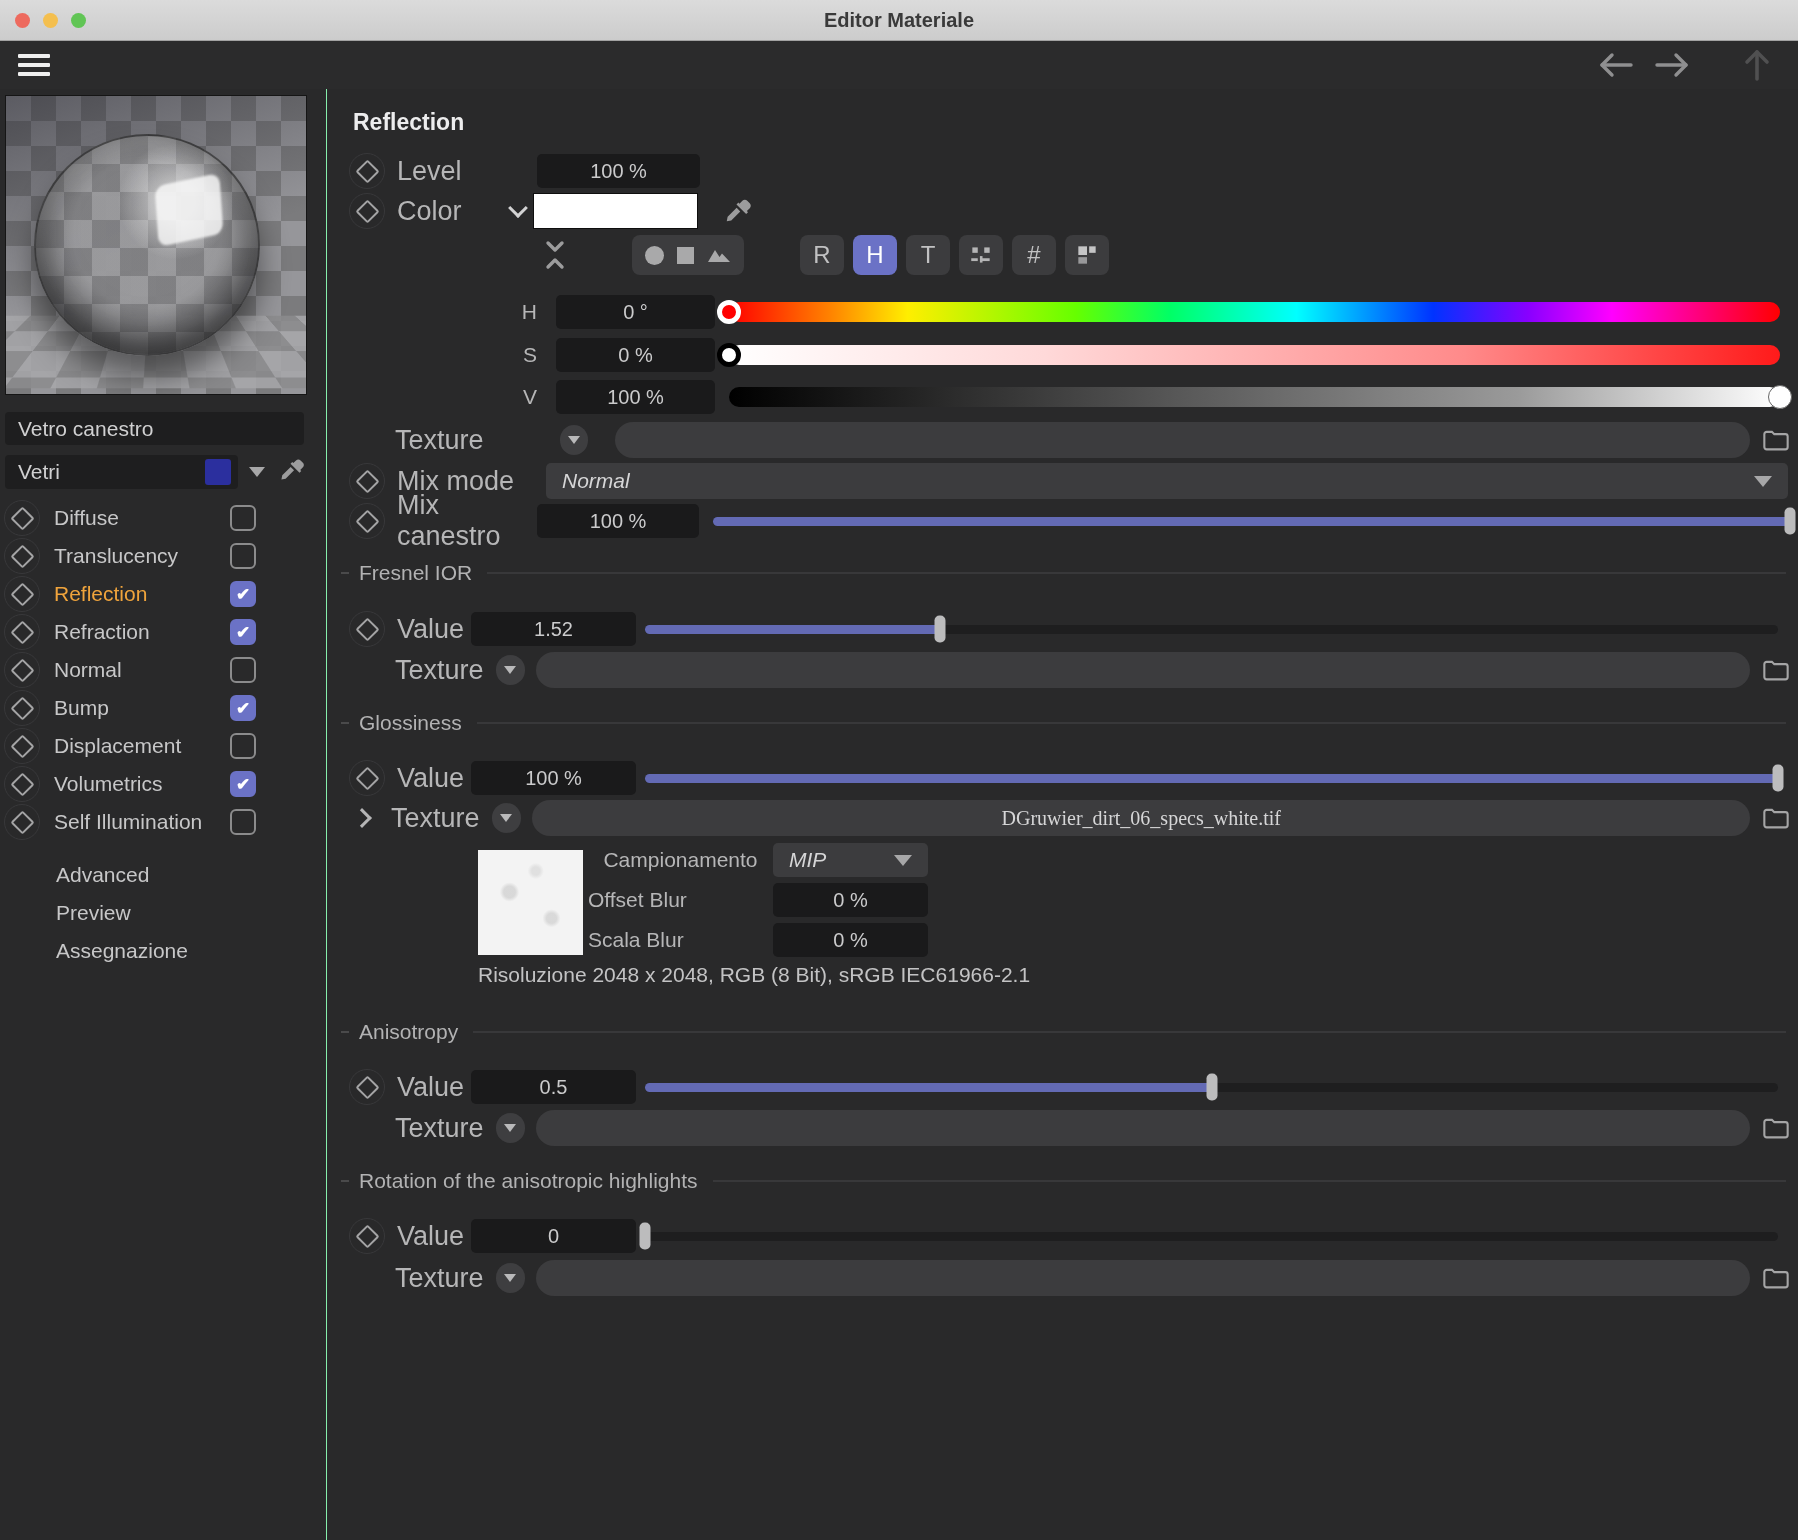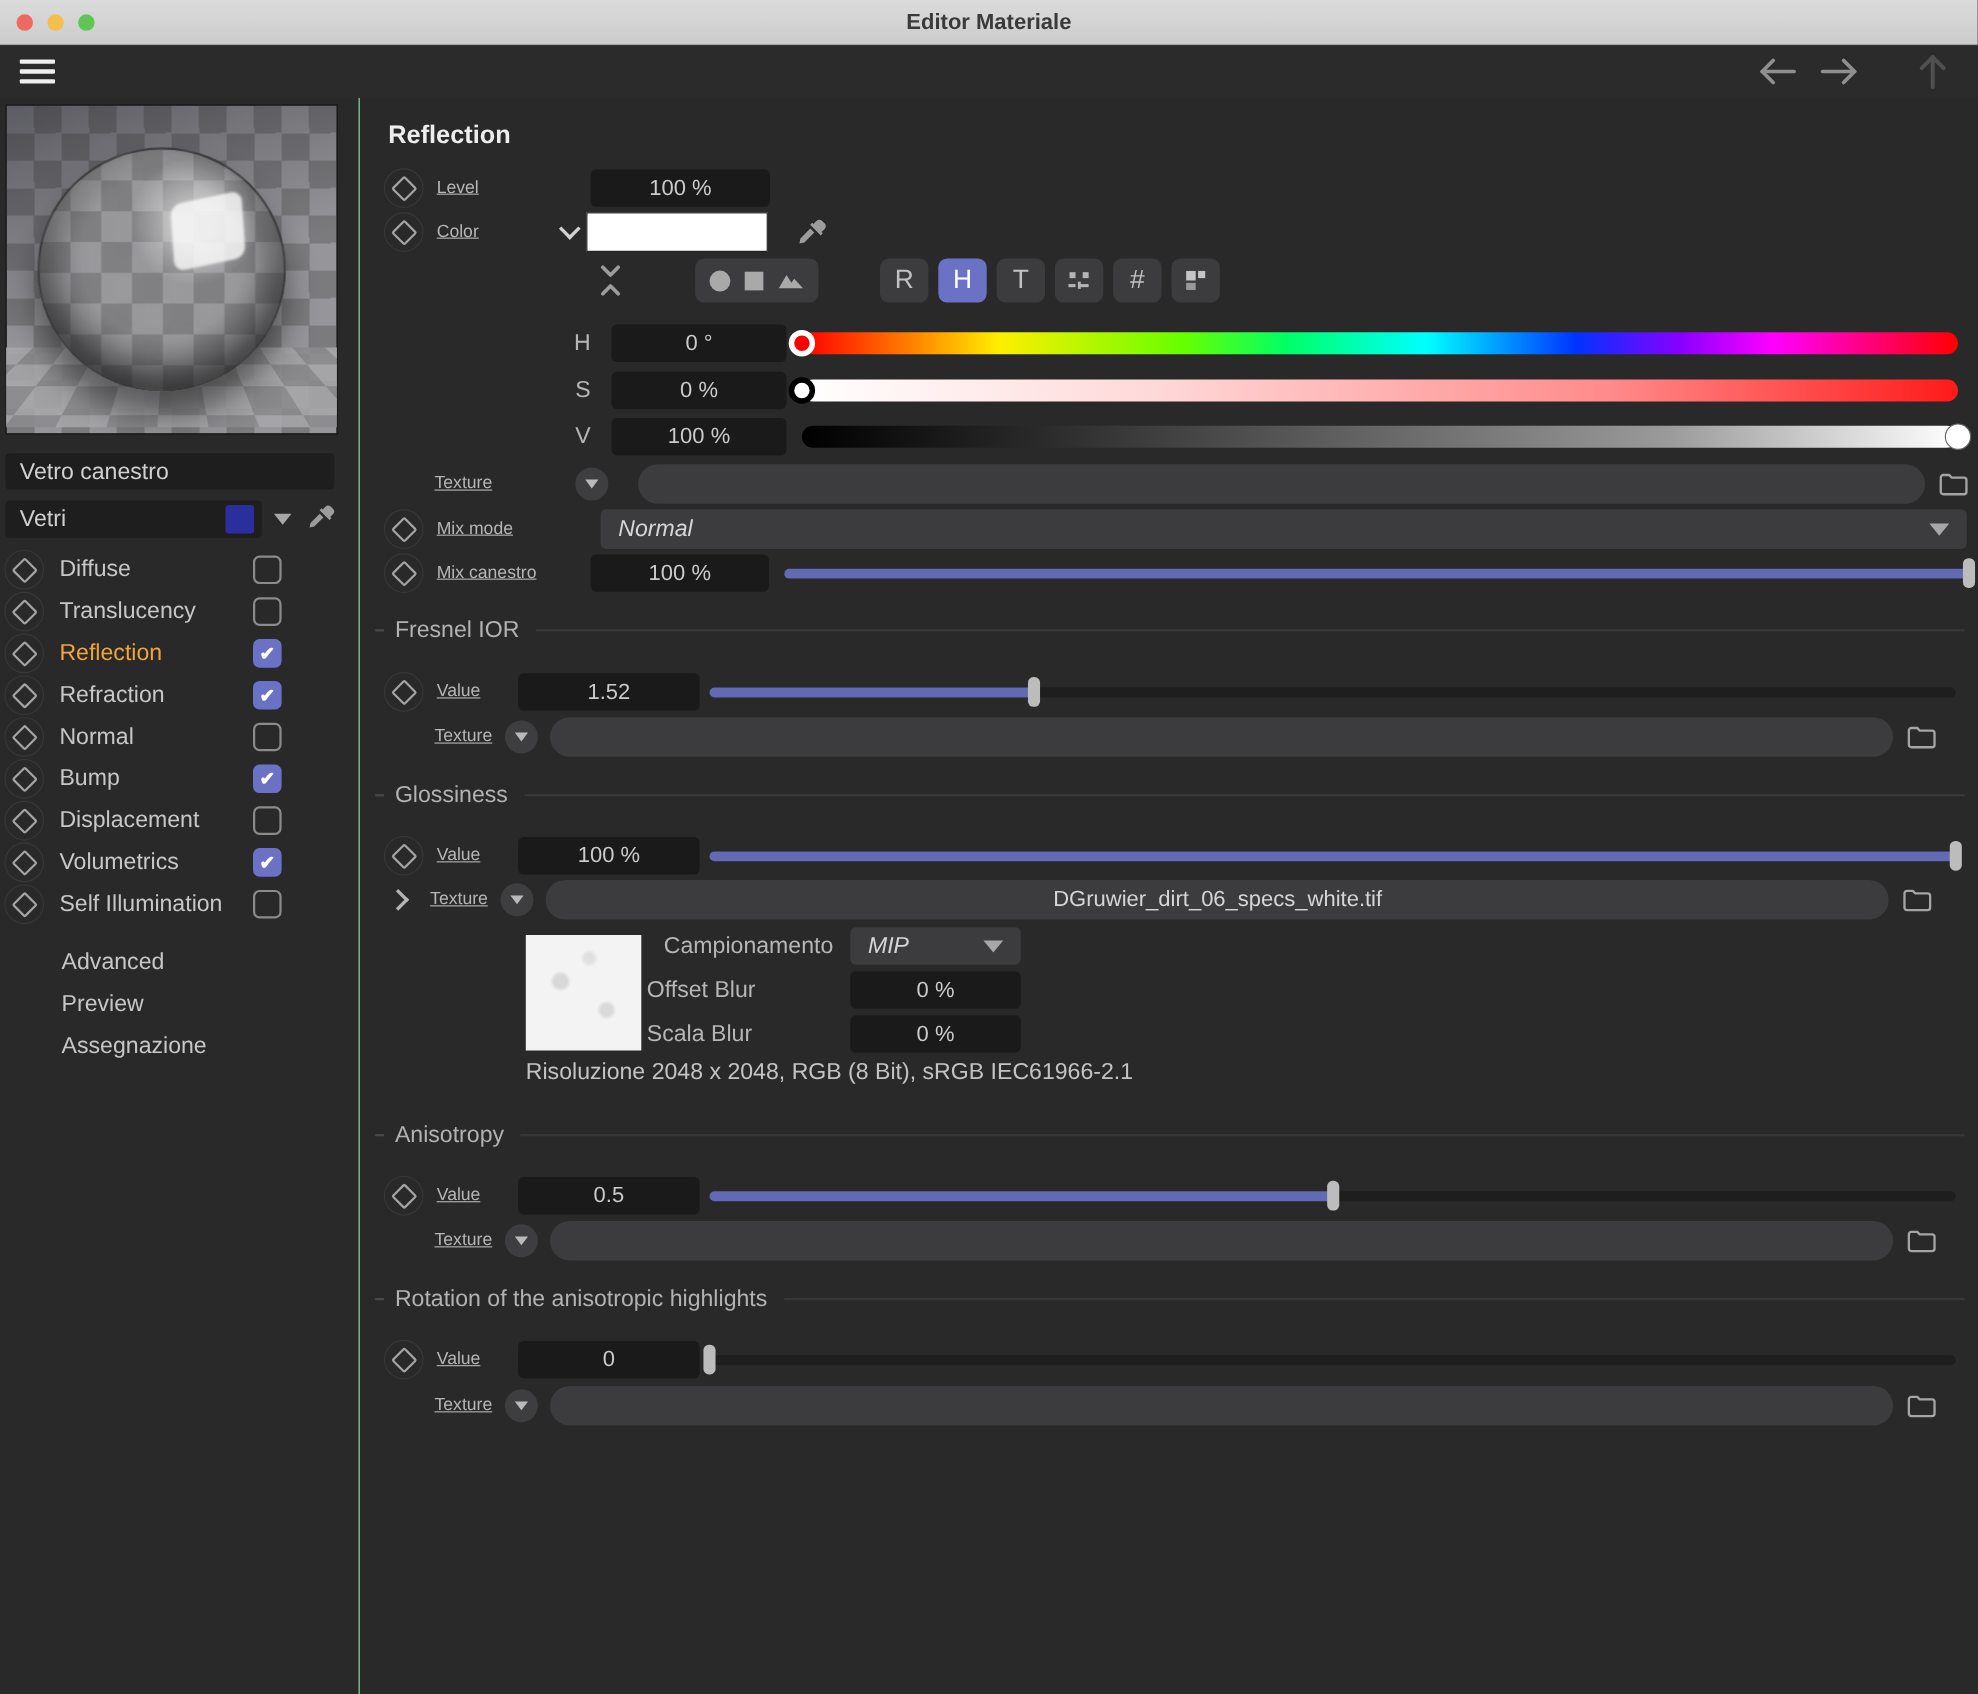--- a/index.html
+++ b/index.html
@@ -68,21 +68,21 @@
   .ch-label.active{color:#f0a43c;}
   .cbx{width:26px;height:26px;min-width:26px;margin-right:70px;border:2px solid #8b8b8c;border-radius:6px;
     box-sizing:border-box;display:flex;align-items:center;justify-content:center;}
   .cbx.on{background:var(--accent,#6b72c6);border-color:var(--accent,#6b72c6);color:#ffffff;
     font-size:17px;font-weight:bold;}
   .links{margin-top:15px;}
   .link-row{height:38px;display:flex;align-items:center;padding-left:56px;color:#c7c7c8;font-size:21px;}
   
   .prow{position:absolute;left:0;right:8px;height:40px;display:flex;align-items:center;}
   .p-title{position:absolute;left:26px;top:20px;color:#ededee;font-size:23px;font-weight:700;}
-  .lab{color:#b6b6b7;font-size:16px;text-decoration:underline;}
+  .lab{color:#b6b6b7;font-size:27px;}
   .lab-w{width:140px;margin-left:12px;}
   .vfield{width:163px;height:34px;background:#1a1a1b;border-radius:5px;color:#cbcbcc;font-size:20px;
     display:flex;align-items:center;justify-content:center;}
   .ml22{margin-left:22px;}
   .swatch-white{width:163px;height:34px;background:#ffffff;border:1px solid #0e0e0e;margin-left:8px;}
   .chev-down{width:11px;height:11px;border-right:3px solid #d2d2d3;border-bottom:3px solid #d2d2d3;
     transform:rotate(45deg);margin-left:14px;margin-top:-6px;}
   .chev-right{width:11px;height:11px;border-top:3px solid #b5b5b6;border-right:3px solid #b5b5b6;
     transform:rotate(45deg);}
   
@@ -102,21 +102,21 @@
   .hsv-track.sat{background:linear-gradient(to right,#ffffff,#ffd9d9 30%,#ff8a8a 70%,#ff1a1a);}
   .hsv-track.val{background:linear-gradient(to right,#000000,#9a9a9a 75%,#ffffff);}
   .hsv-handle{position:absolute;top:50%;width:24px;height:24px;border-radius:50%;transform:translate(-50%,-50%);box-sizing:border-box;}
   .hsv-handle.hue{background:#ff0000;border:5px solid #ffffff;}
   .hsv-handle.sat{background:#ffffff;border:5px solid #000000;}
   .hsv-handle.val{background:#ffffff;border:1px solid #666;}
   
   .tex-btn{width:30px;height:30px;border-radius:50%;background:#3e3e40;display:flex;align-items:center;justify-content:center;}
   .tex-btn .tri{width:0;height:0;border-left:6px solid transparent;border-right:6px solid transparent;border-top:8px solid #b9b9ba;}
   .tex-field{height:36px;background:#3c3c3e;border-radius:18px;display:flex;align-items:center;justify-content:center;
-    color:#d6d6d7;font-size:20px;}
+    color:#d6d6d7;font-size:20px;font-family:Liberation Serif, serif;}
   .folder{margin-left:12px;display:flex;align-items:center;}
   
   .dropdown{height:36px;background:#3c3c3e;border-radius:5px;display:flex;align-items:center;
     color:#d6d6d7;font-size:21px;padding:0 16px;box-sizing:border-box;font-style:italic;}
   .dropdown .dd-arrow{margin-left:auto;width:0;height:0;border-left:9px solid transparent;border-right:9px solid transparent;border-top:11px solid #a7a7a8;}
   
   .slider{position:relative;height:9px;border-radius:5px;background:#1e1e1f;}
   .slider .fill{position:absolute;left:0;top:0;bottom:0;border-radius:5px;background:var(--sliderfill,#636ab4);}
   .slider .handle{position:absolute;top:50%;width:11px;height:27px;border-radius:5px;background:#bcbcbd;
     transform:translate(-50%,-50%);}

